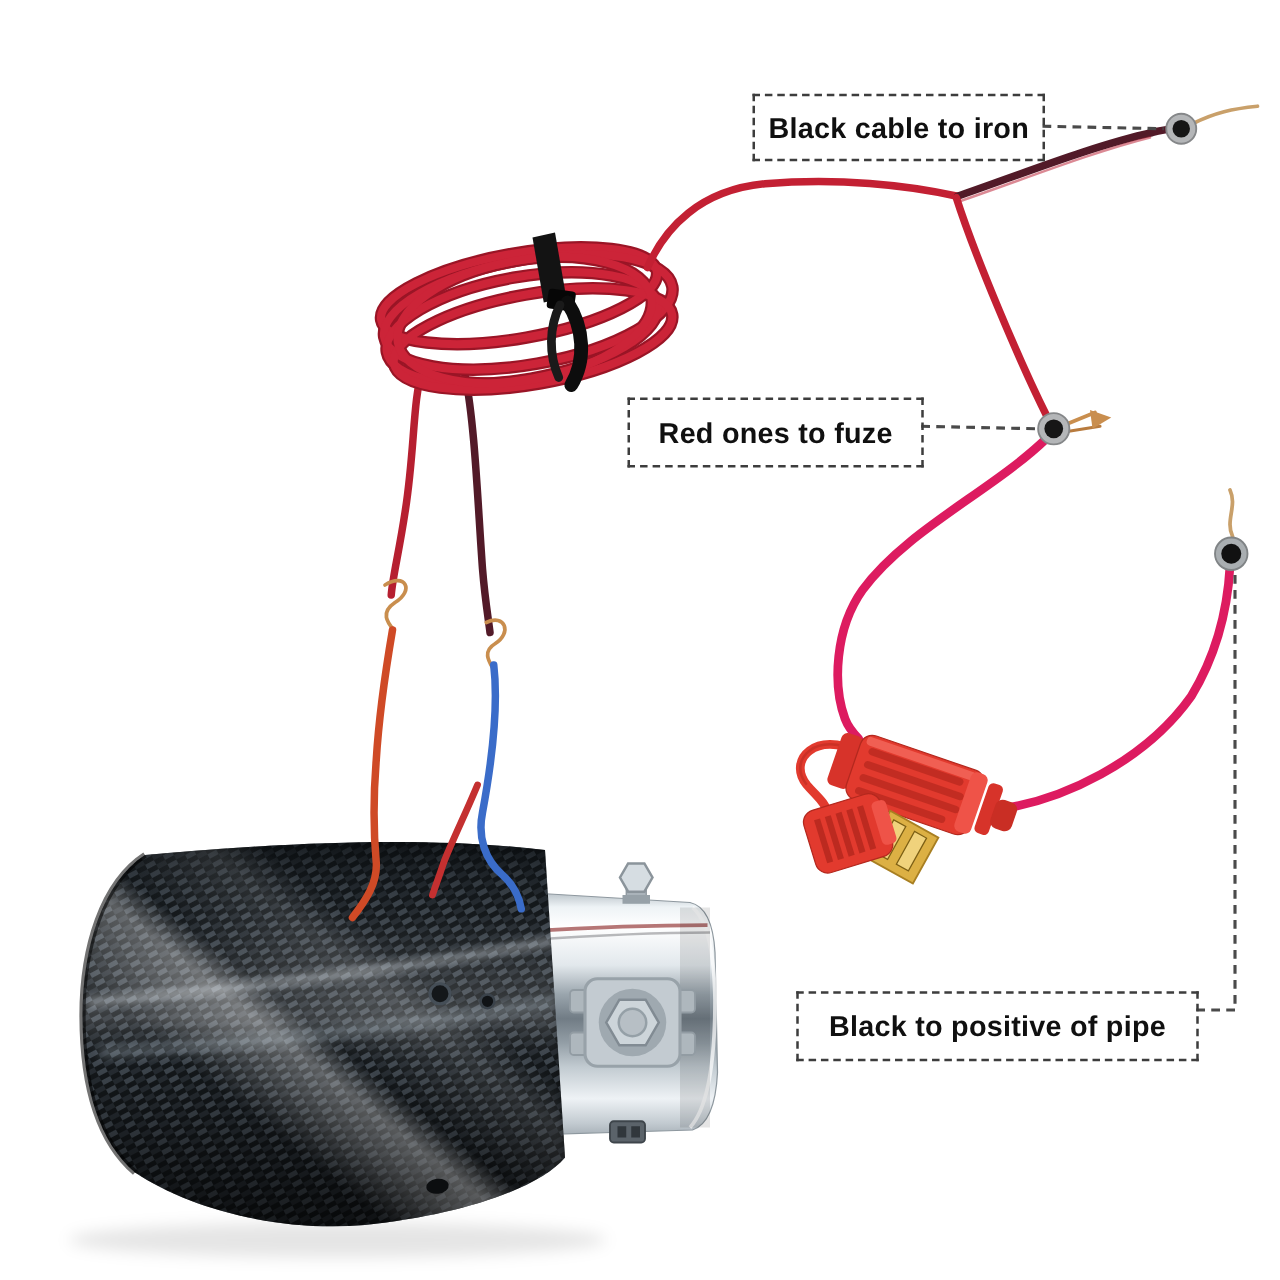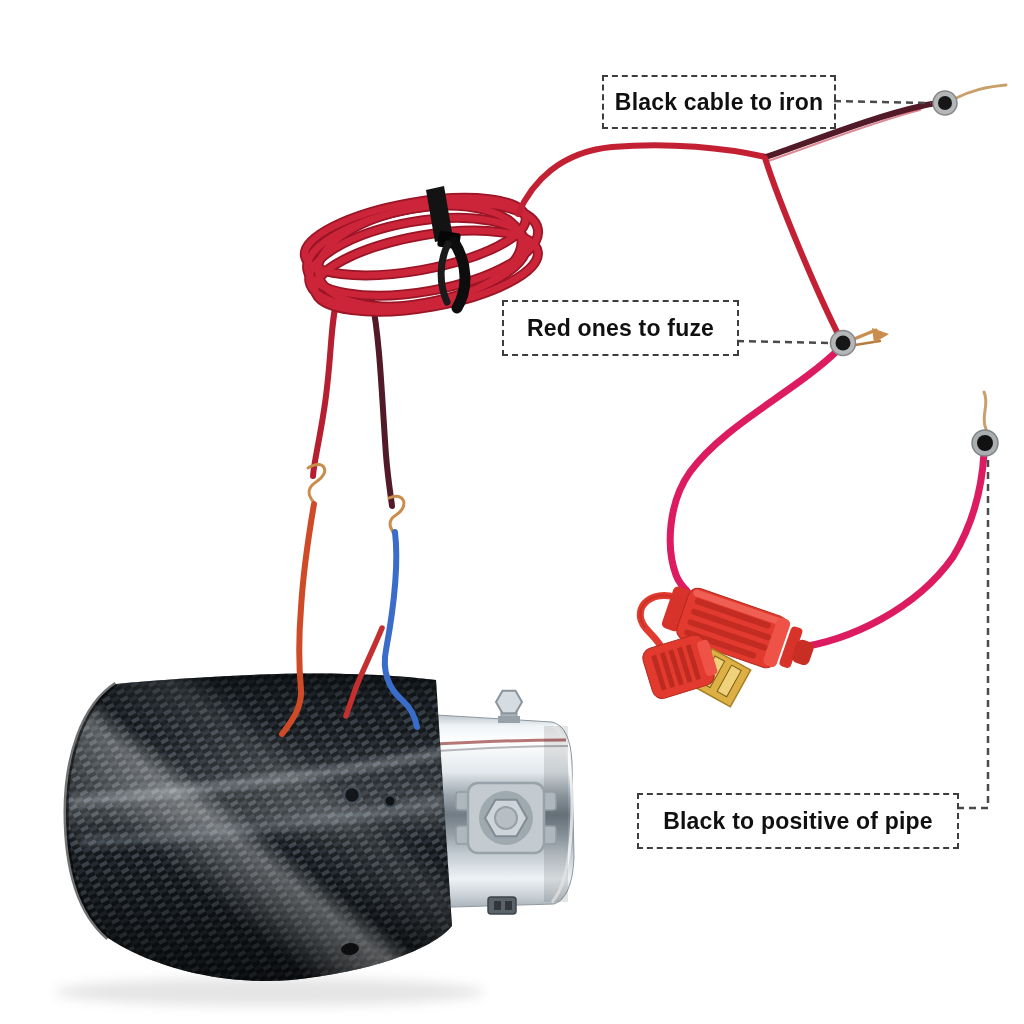--- a/index.html
+++ b/index.html
@@ -8,21 +8,21 @@
     font-family:"Liberation Sans", sans-serif;overflow:hidden;margin-left:20px;
   }
   #scene{position:absolute;left:0;top:0;}
   .callout{
     position:absolute;border:2px dashed #3d3d3d;background:rgba(255,255,255,0);
     display:flex;align-items:center;justify-content:center;
     font-weight:bold;font-size:23px;line-height:1;color:#101010;letter-spacing:.2px;
     white-space:nowrap;
   }
   #callout-black{left:582px;top:75px;width:230px;height:50px;}
-  #callout-red{left:482px;top:300px;width:233px;height:52px;}
+  #callout-red{left:482px;top:318px;width:233px;height:52px;}
   #callout-fuze{left:617px;top:793px;width:318px;height:52px;}
 </style>
 </head>
 <body>
 
 <div id="stage">
 
 <svg id="scene" width="1024" height="1024" viewBox="0 0 1024 1024">
   <defs>
     <pattern id="weave" width="16" height="8" patternUnits="userSpaceOnUse" patternTransform="rotate(-28)">

